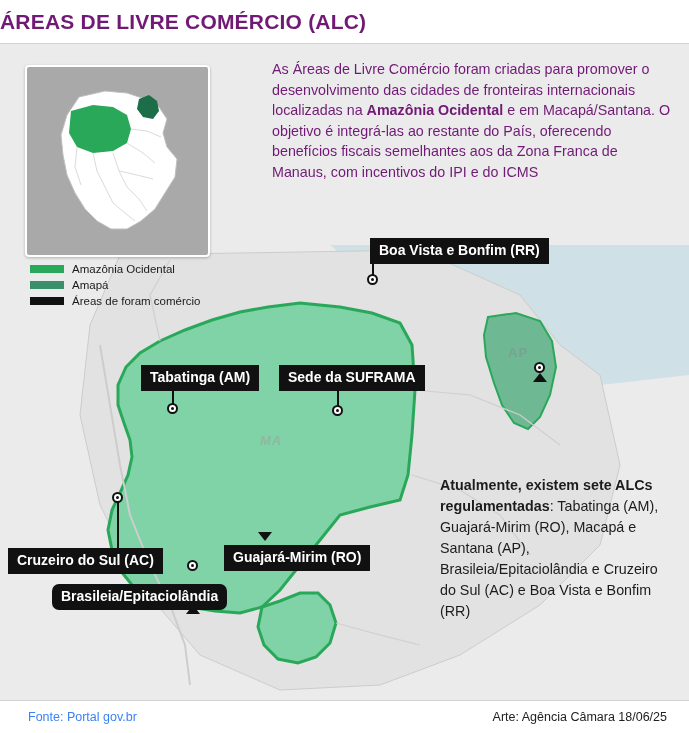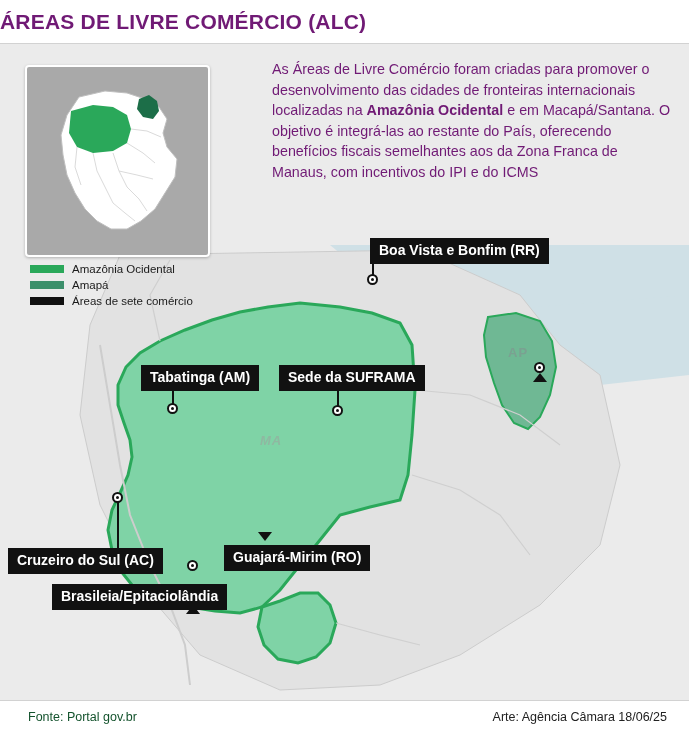--- a/index.html
+++ b/index.html
@@ -150,21 +150,21 @@
   
   .footer {
     position: absolute;
     left: 0; top: 700px;
     width: 689px; height: 33px;
     background: #ffffff;
     border-top: 1px solid #d2d2d2;
   }
   .footer-left {
     position: absolute; left: 28px; top: 9px;
-    font-size: 12.5px; color: #14532d;
+    font-size: 12.5px; color: #3b82f6;
   }
   .footer-right {
     position: absolute; right: 22px; top: 9px;
     font-size: 12.5px; color: #222;
   }
 </style>
 </head>
 <body>
 
 <div id="root">
@@ -231,21 +231,21 @@
       <div class="legend-row">
         <span class="legend-swatch" style="background:#2aa85a"></span>
         <span class="legend-label">Amazônia Ocidental</span>
       </div>
       <div class="legend-row">
         <span class="legend-swatch" style="background:#3c8f6b"></span>
         <span class="legend-label">Amapá</span>
       </div>
       <div class="legend-row">
         <span class="legend-swatch" style="background:#111111"></span>
-        <span class="legend-label">Áreas de sete comércio</span>
+        <span class="legend-label">Áreas de foram comércio</span>
       </div>
     </div>
 
     <div class="leader" style="left:372px; top:218px; width:2px; height:20px;"></div>
     <div class="dot" style="left:367px; top:229px;"></div>
 
     <div class="leader" style="left:337px; top:345px; width:2px; height:18px;"></div>
     <div class="dot" style="left:332px; top:360px;"></div>
 
     <div class="leader" style="left:172px; top:345px; width:2px; height:18px;"></div>
@@ -261,22 +261,25 @@
     <div class="dot" style="left:257px; top:512px;"></div>
 
     <div class="tri tri-up" style="left:186px; top:560px;"></div>
     <div class="dot" style="left:187px; top:515px;"></div>
 
     <div class="maplabel" style="left:370px; top:193px;">Boa Vista e Bonfim (RR)</div>
     <div class="maplabel" style="left:279px; top:320px;">Sede da SUFRAMA</div>
     <div class="maplabel" style="left:110px; top:320px;margin-left:31px;">Tabatinga (AM)</div>
     <div class="maplabel" style="left:8px; top:503px;">Cruzeiro do Sul (AC)</div>
     <div class="maplabel" style="left:224px; top:462px;margin-top:38px;">Guajará-Mirim (RO)</div>
-    <div class="maplabel" style="left:52px; top:539px;">Brasileia/Epitaciolândia</div>
-
+    <div class="maplabel" style="left:52px; top:539px;border-radius:7px;">Brasileia/Epitaciolândia</div>
+
+    <div class="note">
+      <span class="note-title">Atualmente, existem sete ALCs regulamentadas</span><span>: Tabatinga (AM), Guajará-Mirim (RO), Macapá e Santana (AP), Brasileia/Epitaciolândia e Cruzeiro do Sul (AC)  e Boa Vista e Bonfim (RR)</span>
+    </div>
 
   </div>
 
   <div class="footer">
     <div class="footer-left">Fonte: Portal gov.br</div>
     <div class="footer-right">Arte: Agência Câmara 18/06/25</div>
   </div>
 
 </div>
 

